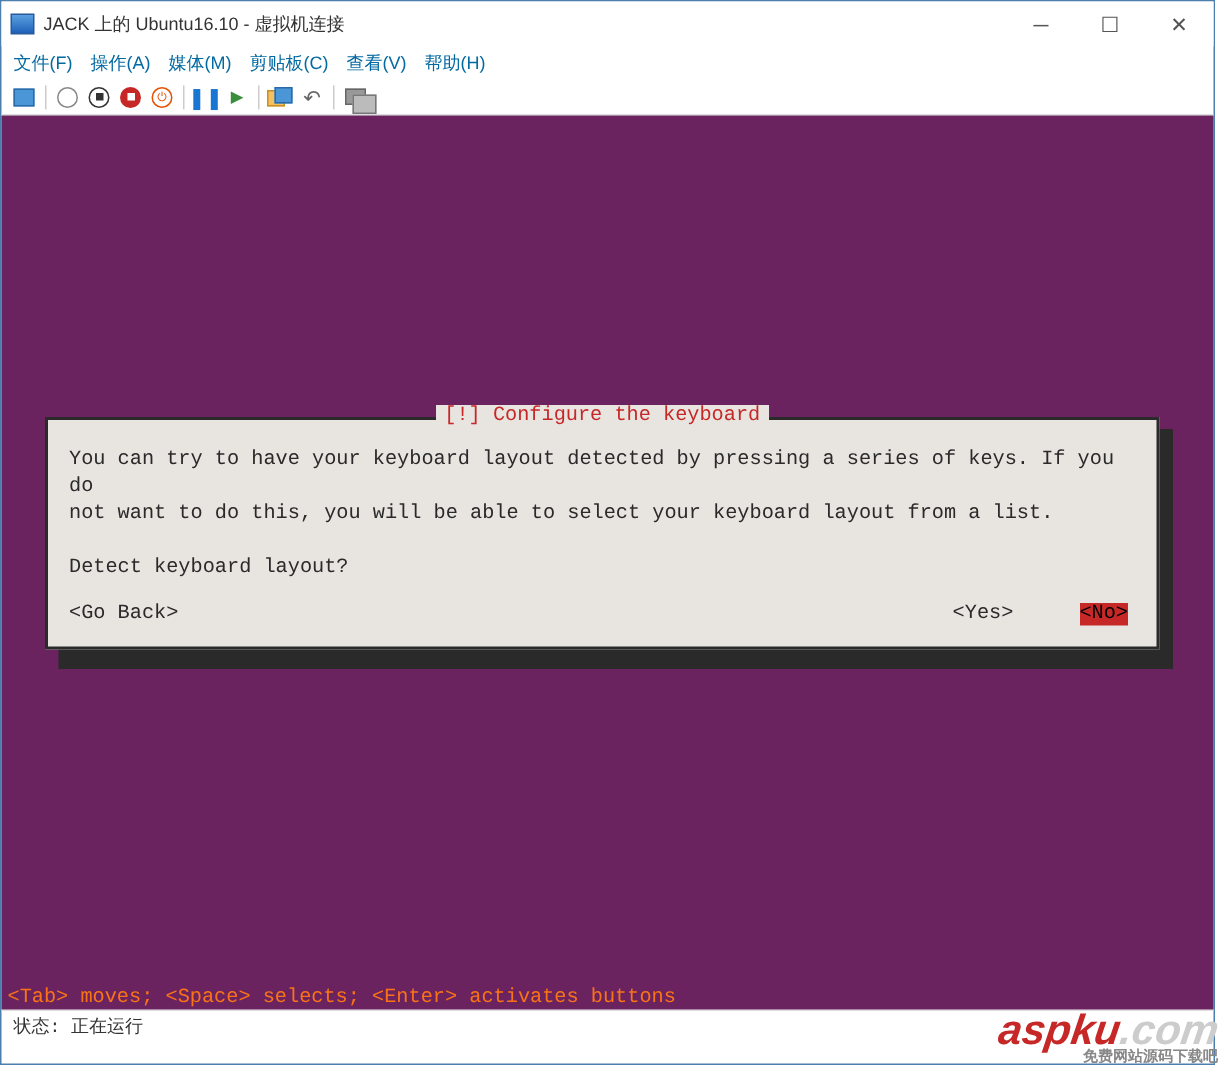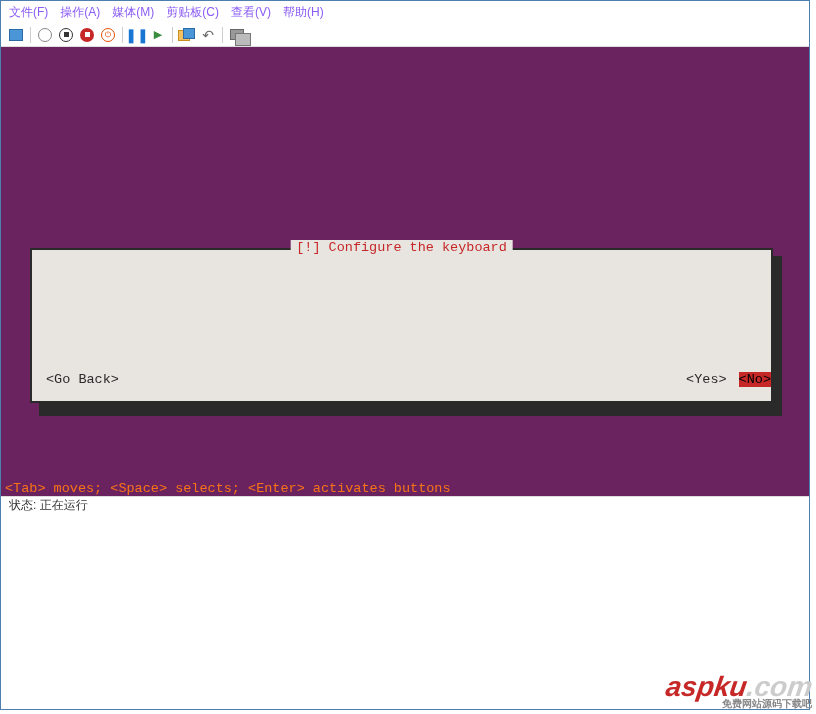--- a/index.html
+++ b/index.html
@@ -21,21 +21,21 @@
   border: 1px solid #2a5a9a;
 }
 .titlebar-text { font-size: 12px; color: #333; flex: 1; }
 .win-controls { display: flex; }
 .win-btn {
   width: 46px; height: 30px; display: flex; align-items: center; justify-content: center;
   font-family: Arial; font-size: 14px; color: #555;
 }
 .menubar {
   height: 22px; display: flex; align-items: center;
-  padding-left: 8px; font-size: 12px; color: #8b5cf6;
+  padding-left: 8px; font-size: 12px; color: #0369a1;
   gap: 12px;
 }
 .menubar span { cursor: default; }
 .toolbar {
   height: 24px; display: flex; align-items: center; gap: 3px;
   padding-left: 6px; border-bottom: 1px solid #ddd;
 }
 .tb-btn {
   width: 18px; height: 18px; display: flex; align-items: center; justify-content: center;
   font-size: 12px;
@@ -45,21 +45,21 @@
 .c-gray { border: 1.5px solid #888; color: #555; }
 .c-dark { border: 1.5px solid #333; }
 .c-dark::after { content: ""; width: 5px; height: 5px; background: #333; }
 .c-red { background: #c62828; color: #fff; }
 .c-red::after { content: ""; width: 5px; height: 5px; background: #fff; }
 .c-orange { border: 1.5px solid #e65100; color: #e65100; }
 .pause { color: #1976d2; font-size: 14px; line-height: 1; }
 .play { color: #388e3c; font-size: 11px; }
 .vm-content {
   position: relative;
-  height: 449px;
+  height: 596px;
   background: #6b2360;
 }
 .tui-screen {
   position: absolute; left: 0; right: 0; top: 0;
   height: 100%;
   font-family: "Courier New", monospace;
   font-size: 13.5px;
   color: #ccc;
 }
 .dialog-shadow {
@@ -80,33 +80,34 @@
   position: absolute; top: -10px; left: 50%; transform: translateX(-50%);
   background: #e8e4e0; padding: 0 6px;
   color: #c62828;
 }
 .dialog-body {
   padding: 18px 14px 0 14px;
   line-height: 18px;
   white-space: pre-wrap;
 }
 .dialog-buttons {
-  position: absolute; bottom: 14px; left: 14px; right: 0;
+  position: absolute; bottom: 14px; left: 14px; right: 19px;
   display: flex; justify-content: space-between;
 }
-.right-buttons { display: flex; gap: 12px; }
+.right-buttons { display: flex; gap: 44px; }
 .sel { background: #c62828; color: #000000; padding: 0 0px; }
 .hint-bar {
   position: absolute; bottom: 0; left: 4px;
   color: #f97316;
 }
 .statusbar {
-  height: 22px; display: flex; align-items: flex-start;
+  height: 22px; display: flex; align-items: center;
   padding-left: 8px; font-size: 12px; color: #333;
   border-top: 1px solid #ddd;
+  font-family: Liberation Mono, monospace;
 }
 .watermark {
   position: absolute; bottom: 3px; right: 4px;
   font-family: Arial Black, sans-serif; font-weight: 900; font-style: italic;
   font-size: 28px; pointer-events: none;
 }
 .watermark .a1 { color: #c62828; display:inline-block; transform: skewX(-8deg);}
 .watermark .a2 { color: #ccc; display:inline-block; transform: skewX(-8deg);}
 .watermark .sub { font-size: 10px; font-weight: bold; font-style: normal; color: #888; display: block; text-align: right; margin-top: -6px; }
 .disk-icon { width:14px; height:12px; background:#4a96d6; border:1px solid #2a6aa6; position:relative; }
@@ -114,20 +115,29 @@
 .dual-disk .d1 { position:absolute; left:0; top:2px; width:12px; height:11px; background:#f5c060; border:1px solid #c89020; }
 .dual-disk .d2 { position:absolute; left:5px; top:0; width:12px; height:11px; background:#4a96d6; border:1px solid #2a6aa6; }
 .undo-arrow { font-size: 14px; color: #666; }
 .screens-icon { width:14px; height:11px; background:#999; border:1px solid #666; position: relative; }
 .screens-icon::after { content:""; position:absolute; left:4px; top:3px; width:14px; height:11px; background:#bbb; border:1px solid #777; }
 </style>
 </head>
 <body>
 
 <div class="window">
+  <div class="titlebar">
+    <div class="titlebar-icon"></div>
+    <div class="titlebar-text">JACK 上的 Ubuntu16.10 - 虚拟机连接</div>
+    <div class="win-controls">
+      <div class="win-btn">─</div>
+      <div class="win-btn">☐</div>
+      <div class="win-btn">✕</div>
+    </div>
+  </div>
 
   <div class="menubar">
     <span>文件(F)</span>
     <span>操作(A)</span>
     <span>媒体(M)</span>
     <span>剪贴板(C)</span>
     <span>查看(V)</span>
     <span>帮助(H)</span>
   </div>
 
@@ -163,20 +173,24 @@
     <div class="tb-btn">
         <div class="screens-icon"></div>
       </div>
   </div>
 
   <div class="vm-content">
     <div class="tui-screen">
       <div class="dialog-shadow"></div>
       <div class="dialog">
         <div class="dialog-title">[!] Configure the keyboard</div>
+        <div class="dialog-body"><span>You can try to have your keyboard layout detected by pressing a series of keys. If you do</span>
+<span>not want to do this, you will be able to select your keyboard layout from a list.</span>
+
+<span>Detect keyboard layout?</span></div>
         <div class="dialog-buttons">
           <span>&lt;Go Back&gt;</span>
           <div class="right-buttons">
             <span>&lt;Yes&gt;</span>
             <span class="sel">&lt;No&gt;</span>
           </div>
         </div>
       </div>
       <div class="hint-bar">&lt;Tab&gt; moves; &lt;Space&gt; selects; &lt;Enter&gt; activates buttons</div>
     </div>

